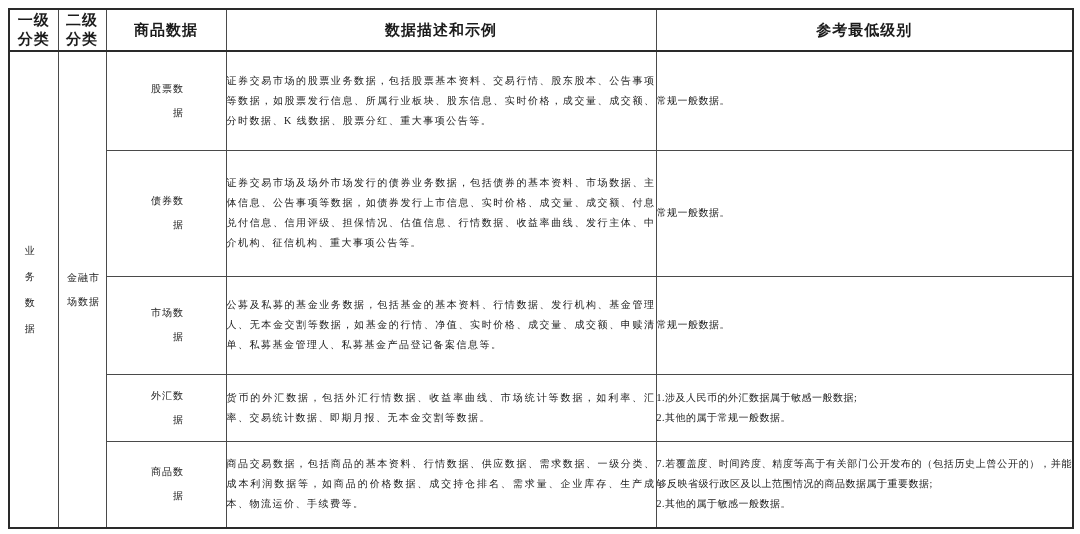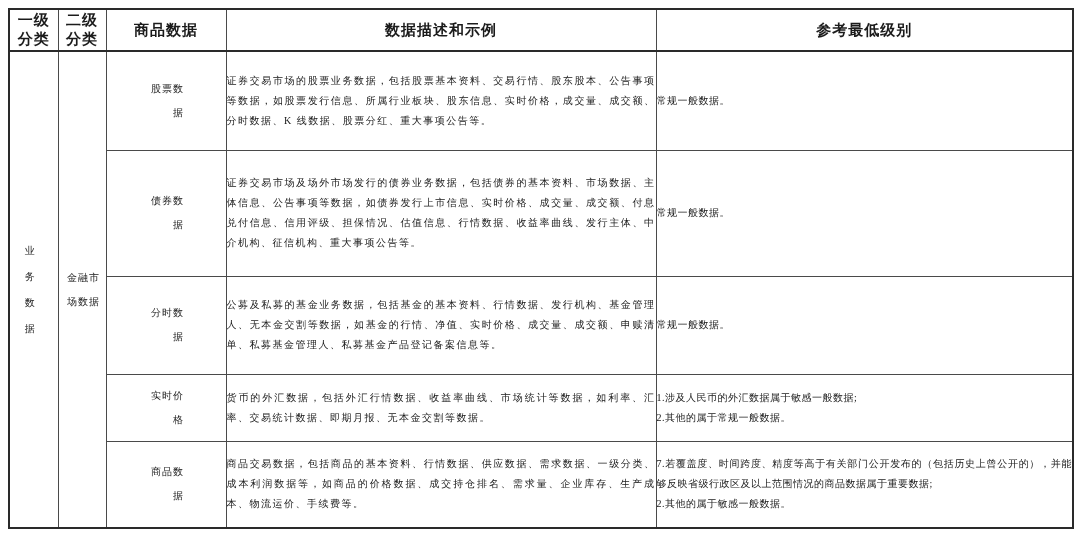--- a/index.html
+++ b/index.html
@@ -140,28 +140,28 @@
       </tr>
       <tr class="r-bond">
         <td class="cat">
           <div class="narrow2">债券数据</div>
         </td>
         <td class="desc">证券交易市场及场外市场发行的债券业务数据，包括债券的基本资料、市场数据、主体信息、公告事项等数据，如债券发行上市信息、实时价格、成交量、成交额、付息兑付信息、信用评级、担保情况、估值信息、行情数据、收益率曲线、发行主体、中介机构、征信机构、重大事项公告等。</td>
         <td class="lvl">常规一般数据。</td>
       </tr>
       <tr class="r-fund">
         <td class="cat">
-          <div class="narrow2">分时数据</div>
+          <div class="narrow2">市场数据</div>
         </td>
         <td class="desc">公募及私募的基金业务数据，包括基金的基本资料、行情数据、发行机构、基金管理人、无本金交割等数据，如基金的行情、净值、实时价格、成交量、成交额、申赎清单、私募基金管理人、私募基金产品登记备案信息等。</td>
         <td class="lvl">常规一般数据。</td>
       </tr>
       <tr class="r-forex">
         <td class="cat">
-          <div class="narrow2">实时价格</div>
+          <div class="narrow2">外汇数据</div>
         </td>
         <td class="desc">货币的外汇数据，包括外汇行情数据、收益率曲线、市场统计等数据，如利率、汇率、交易统计数据、即期月报、无本金交割等数据。</td>
         <td class="lvl">1.涉及人民币的外汇数据属于敏感一般数据;
 2.其他的属于常规一般数据。</td>
       </tr>
       <tr class="r-commod">
         <td class="cat">
           <div class="narrow2">商品数据</div>
         </td>
         <td class="desc">商品交易数据，包括商品的基本资料、行情数据、供应数据、需求数据、一级分类、成本利润数据等，如商品的价格数据、成交持仓排名、需求量、企业库存、生产成本、物流运价、手续费等。</td>

